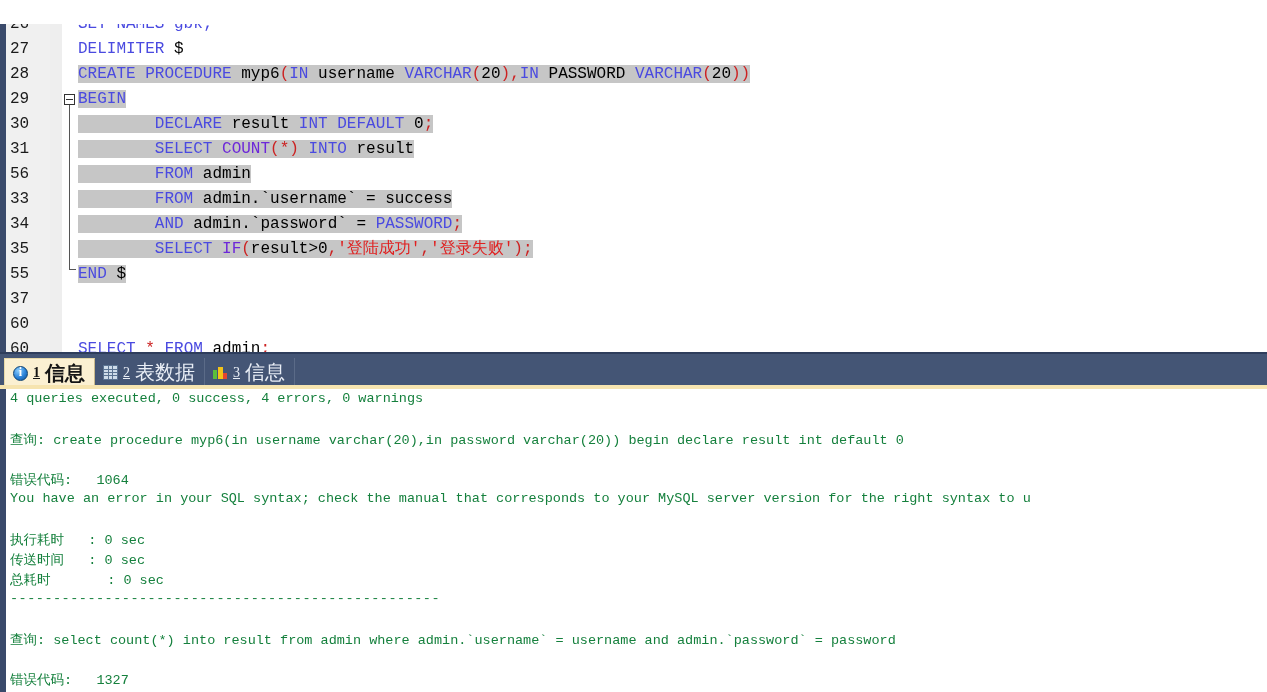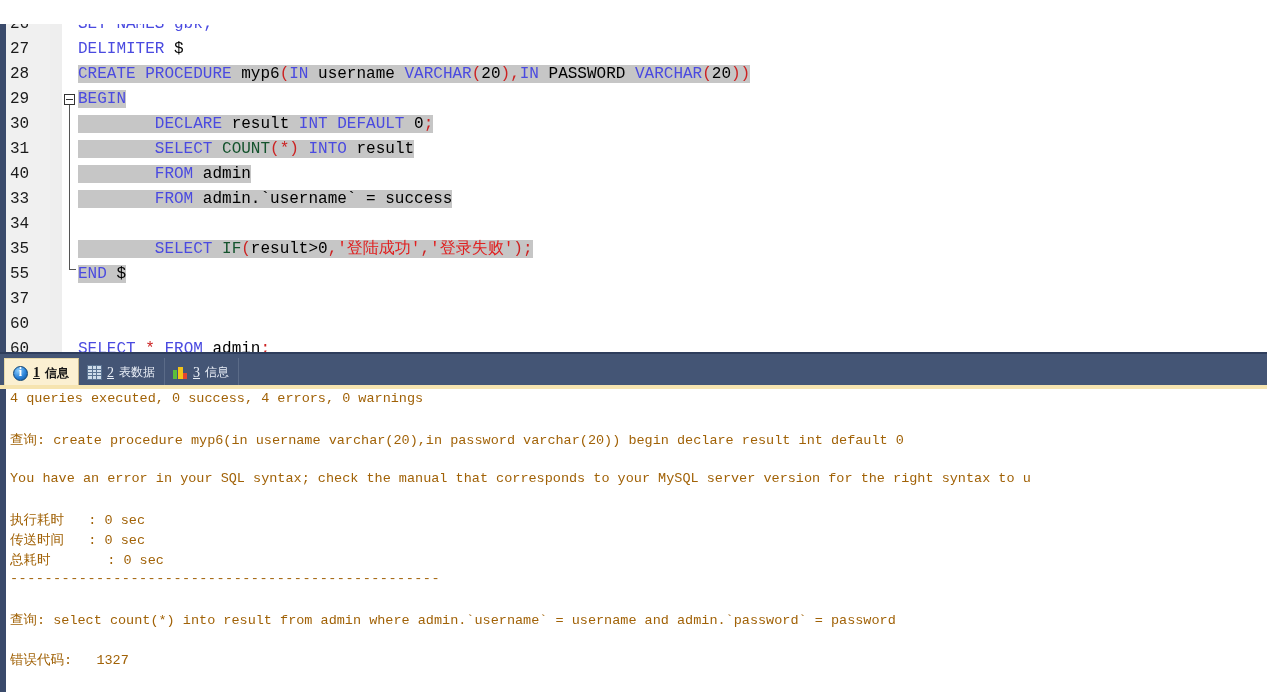--- a/index.html
+++ b/index.html
@@ -90,21 +90,21 @@
     left: 78px;
     font-family: "Liberation Mono", "DejaVu Sans Mono", monospace;
     font-size: 16px;
     color: #000000;
     white-space: pre;
   }
   .code-text .hl {
     background: #c6c6c6;
   }
   .kw   { color: #4a4ae0; }
-  .fn   { color: #14532d; }
+  .fn   { color: #6d28d9; }
   .str  { color: #e02020; }
   .pn   { color: #cc2222; }
   .id   { color: #000000; }
 
   
   .fold-box {
     position: absolute;
     left: 64px;
     width: 11px;
     height: 11px;
@@ -175,21 +175,21 @@
     border-left: 1px solid #e8d9a8;
     border-right: 1px solid #c9b98c;
   }
   .tab .tab-num {
     font-family: "Liberation Serif", serif;
     font-size: 14px;
     text-decoration: underline;
   }
   .tab .tab-label {
     font-family: Liberation Serif, serif;
-    font-size: 12px;
+    font-size: 20px;
   }
   .tab.active .tab-num, .tab.active .tab-label { color: #141414; font-weight: bold; }
   .tab.inactive .tab-num, .tab.inactive .tab-label { color: #e9eef6; }
   .tab.inactive { border-right: 1px solid #5b6b88; }
 
   
   .ic { width: 15px; height: 15px; position: relative; display: inline-block; flex: none; }
   .ic-info {
     border-radius: 50%;
     background: radial-gradient(circle at 35% 28%, #8fd0ff 0%, #2a82d8 55%, #13508f 100%);
@@ -258,21 +258,21 @@
     width: 1257px;
     height: 303px;
     overflow: hidden;
   }
   .rline {
     height: 20px;
     line-height: 20px;
     white-space: pre;
     font-family: "Liberation Mono", "DejaVu Sans Mono", monospace;
     font-size: 13.5px;
-    color: #a16207;
+    color: #15803d;
     letter-spacing: 0px;
   }
   .rline.blank { height: 20px; }
   .rline.sep {
     font-family: "Liberation Mono", "DejaVu Sans Mono", monospace;
     letter-spacing: 0.5px;
   }
   .rline .cjk-part {
     font-family: "DejaVu Sans", "Liberation Sans", sans-serif;
   }
@@ -290,23 +290,23 @@
     <div class="gutter"></div>
     <div class="gutter-stripe"></div>
     <div class="fold-rail"></div>
     <div class="code-rows" id="code-rows" style="top: -12px;">
         <div class="code-row"><div class="lineno">26</div><div class="code-text"><span><span class="kw">SET NAMES gbk;</span></span></div></div>
         <div class="code-row"><div class="lineno">27</div><div class="code-text"><span><span class="kw">DELIMITER </span><span class="id">$</span></span></div></div>
         <div class="code-row"><div class="lineno">28</div><div class="code-text"><span class="hl"><span class="kw">CREATE PROCEDURE </span><span class="id">myp6</span><span class="pn">(</span><span class="kw">IN </span><span class="id">username </span><span class="kw">VARCHAR</span><span class="pn">(</span><span class="id">20</span><span class="pn">)</span><span class="pn">,</span><span class="kw">IN </span><span class="id">PASSWORD </span><span class="kw">VARCHAR</span><span class="pn">(</span><span class="id">20</span><span class="pn">))</span></span></div></div>
         <div class="code-row"><div class="lineno">29</div><div class="code-text"><span class="hl"><span class="kw">BEGIN</span></span></div></div>
         <div class="code-row"><div class="lineno">30</div><div class="code-text"><span class="hl"><span class="id">        </span><span class="kw">DECLARE </span><span class="id">result </span><span class="kw">INT DEFAULT </span><span class="id">0</span><span class="pn">;</span></span></div></div>
         <div class="code-row"><div class="lineno">31</div><div class="code-text"><span class="hl"><span class="id">        </span><span class="kw">SELECT </span><span class="fn">COUNT</span><span class="pn">(*)</span><span class="kw"> INTO </span><span class="id">result</span></span></div></div>
-        <div class="code-row"><div class="lineno">40</div><div class="code-text"><span class="hl"><span class="id">        </span><span class="kw">FROM </span><span class="id">admin</span></span></div></div>
+        <div class="code-row"><div class="lineno">56</div><div class="code-text"><span class="hl"><span class="id">        </span><span class="kw">FROM </span><span class="id">admin</span></span></div></div>
         <div class="code-row"><div class="lineno">33</div><div class="code-text"><span class="hl"><span class="id">        </span><span class="kw">FROM </span><span class="id">admin.`username` = success</span></span></div></div>
-        <div class="code-row"><div class="lineno">34</div></div>
+        <div class="code-row"><div class="lineno">34</div><div class="code-text"><span class="hl"><span class="id">        </span><span class="kw">AND </span><span class="id">admin.`password` = </span><span class="kw">PASSWORD</span><span class="pn">;</span></span></div></div>
         <div class="code-row"><div class="lineno">35</div><div class="code-text"><span class="hl"><span class="id">        </span><span class="kw">SELECT </span><span class="fn">IF</span><span class="pn">(</span><span class="id">result&gt;0</span><span class="pn">,</span><span class="str">'登陆成功'</span><span class="pn">,</span><span class="str">'登录失败'</span><span class="pn">)</span><span class="pn">;</span></span></div></div>
         <div class="code-row"><div class="lineno">55</div><div class="code-text"><span class="hl"><span class="kw">END </span><span class="id">$</span></span></div></div>
         <div class="code-row"><div class="lineno">37</div><div class="code-text"><span></span></div></div>
         <div class="code-row"><div class="lineno">60</div><div class="code-text"><span></span></div></div>
         <div class="code-row"><div class="lineno">60</div><div class="code-text"><span><span class="kw">SELECT </span><span class="pn">*</span><span class="kw"> FROM </span><span class="id">admin</span><span class="pn">;</span></span></div></div>
       </div>
   <div class="fold-box" style="top: 70px;"></div>
       <div class="fold-line" style="top: 81px; height: 164px;"></div>
       <div class="fold-foot" style="top: 245px;"></div>
     </div>
@@ -336,20 +336,21 @@
   </div>
   <div class="tabbar-underline"></div>
 
   <div class="results">
     <div class="results-rail"></div>
     <div class="results-body" id="results-body">
         <div class="rline"><span class="mono-part">4 queries executed, 0 success, 4 errors, 0 warnings</span></div>
         <div class="rline blank">&nbsp;</div>
         <div class="rline"><span class="cjk-part">查询</span><span class="mono-part">: create procedure myp6(in username varchar(20),in password varchar(20)) begin declare result int default 0</span></div>
         <div class="rline blank">&nbsp;</div>
+        <div class="rline"><span class="cjk-part">错误代码</span><span class="mono-part">:   1064</span></div>
         <div class="rline"><span class="mono-part">You have an error in your SQL syntax; check the manual that corresponds to your MySQL server version for the right syntax to u</span></div>
         <div class="rline blank">&nbsp;</div>
         <div class="rline"><span class="cjk-part">执行耗时</span><span class="mono-part">   : 0 sec</span></div>
         <div class="rline"><span class="cjk-part">传送时间</span><span class="mono-part">   : 0 sec</span></div>
         <div class="rline"><span class="cjk-part">总耗时</span><span class="mono-part">       : 0 sec</span></div>
         <div class="rline sep"><span class="mono-part">--------------------------------------------------</span></div>
         <div class="rline blank">&nbsp;</div>
         <div class="rline"><span class="cjk-part">查询</span><span class="mono-part">: select count(*) into result from admin where admin.`username` = username and admin.`password` = password</span></div>
         <div class="rline blank">&nbsp;</div>
         <div class="rline"><span class="cjk-part">错误代码</span><span class="mono-part">:   1327</span></div>

